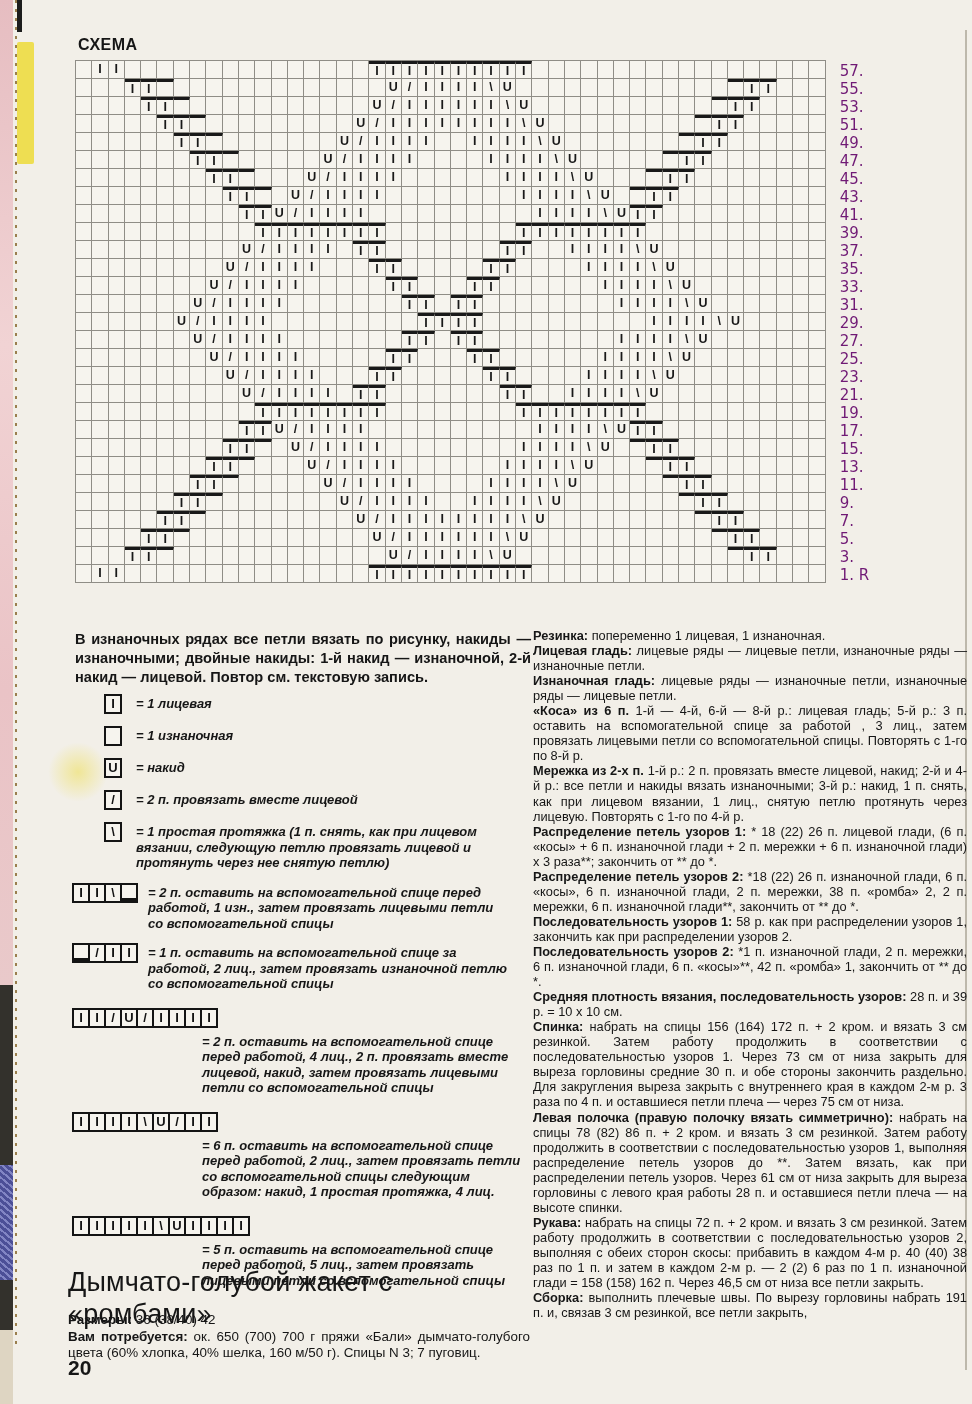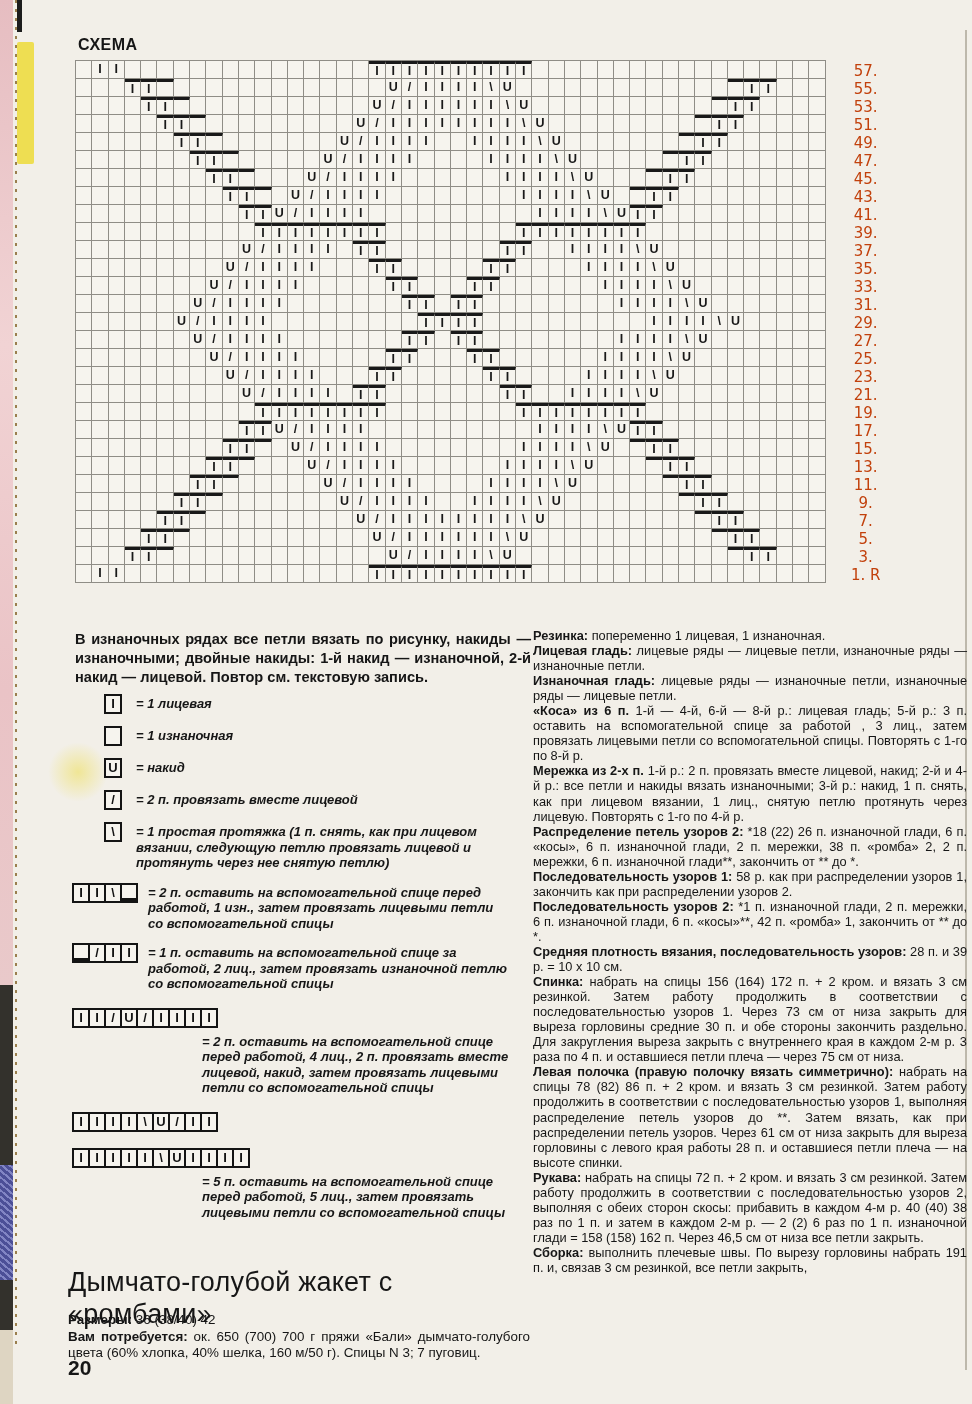--- a/index.html
+++ b/index.html
@@ -29,21 +29,21 @@
   
   .schema-title{position:absolute;left:78px;top:36px;font:700 16px/18px "Liberation Sans",sans-serif;letter-spacing:.5px;}
   .chart-wrap{position:absolute;left:75px;top:60px;}
   .chart-grid{display:grid;grid-template-columns:repeat(46,16.3px);
     border-left:1px solid var(--grid-line);border-top:1px solid var(--grid-line);background:#f6f4ee;float:left;}
   .c{width:16.3px;height:18px;box-sizing:border-box;border-right:1px solid var(--grid-line);
     border-bottom:1px solid var(--grid-line);font:700 12.5px/17px "Liberation Sans",sans-serif;
     text-align:center;color:#191919;overflow:hidden;}
   .c.tb{border-top:3px solid #191919;line-height:14px;}
   .row-labels{float:left;margin-left:14px;padding-top:2px;}
-  .rl{height:18px;width:52px;font:400 15px/18px "DejaVu Sans",sans-serif;color:#c2410c;text-align:center;white-space:pre;}
+  .rl{height:18px;width:52px;font:400 15px/18px "DejaVu Sans",sans-serif;color:#701a75;text-align:left;white-space:pre;}
 
   .chart-note{position:absolute;left:75px;top:594px;width:456px;
     font:700 14.6px/19px "Liberation Sans",sans-serif;text-align:justify;margin-top:36px;}
 
   
   .legend{position:absolute;left:72px;top:694px;width:460px;}
   .li{margin:0 0 12px 0;}
   .li .sym{display:inline-flex;vertical-align:top;}
   .lc{width:18px;height:20px;box-sizing:border-box;border:2px solid #141414;margin-left:-2px;
     font:700 13px/16px "Liberation Sans",sans-serif;text-align:center;background:#f6f4ee;color:#141414;}
@@ -1523,21 +1523,21 @@
       <div class="li lg"><div class="sym">
           <div class="lc">I</div>
           <div class="lc">I</div>
           <div class="lc">I</div>
           <div class="lc">I</div>
           <div class="lc">\</div>
           <div class="lc">U</div>
           <div class="lc">/</div>
           <div class="lc">I</div>
           <div class="lc">I</div>
-        </div></div>
+        </div><div class="txt">= 6 п. оставить на вспомогательной спице перед работой, 2 лиц., затем провязать петли со вспомогательной спицы следующим образом: накид, 1 простая протяжка, 4 лиц.</div></div>
       <div class="li lg"><div class="sym">
           <div class="lc">I</div>
           <div class="lc">I</div>
           <div class="lc">I</div>
           <div class="lc">I</div>
           <div class="lc">I</div>
           <div class="lc">\</div>
           <div class="lc">U</div>
           <div class="lc">I</div>
           <div class="lc">I</div>
@@ -1545,20 +1545,21 @@
           <div class="lc">I</div>
         </div><div class="txt">= 5 п. оставить на вспомогательной спице перед работой, 5 лиц., затем провязать лицевыми петли со вспомогательной спицы</div></div>
     </div>
 
   <div class="instructions">
       <p><b>Резинка: </b>попеременно 1 лицевая, 1 изнаночная.</p>
       <p><b>Лицевая гладь: </b>лицевые ряды — лицевые петли, изнаночные ряды — изнаночные петли.</p>
       <p><b>Изнаночная гладь: </b>лицевые ряды — изнаночные петли, изнаночные ряды — лицевые петли.</p>
       <p><b>«Коса» из 6 п. </b>1-й — 4-й, 6-й — 8-й р.: лицевая гладь; 5-й р.: 3 п. оставить на вспомогательной спице за работой , 3 лиц., затем провязать лицевыми петли со вспомогательной спицы. Повторять с 1-го по 8-й р.</p>
       <p><b>Мережка из 2-х п. </b>1-й р.: 2 п. провязать вместе лицевой, накид; 2-й и 4-й р.: все петли и накиды вязать изнаночными; 3-й р.: накид, 1 п. снять, как при лицевом вязании, 1 лиц., снятую петлю протянуть через лицевую. Повторять с 1-го по 4-й р.</p>
+      <p><b>Распределение петель узоров 1: </b>* 18 (22) 26 п. лицевой глади, (6 п. «косы» + 6 п. изнаночной глади + 2 п. мережки + 6 п. изнаночной глади) х 3 раза**; закончить от ** до *.</p>
       <p><b>Распределение петель узоров 2: </b>*18 (22) 26 п. изнаночной глади, 6 п. «косы», 6 п. изнаночной глади, 2 п. мережки, 38 п. «ромба» 2, 2 п. мережки, 6 п. изнаночной глади**, закончить от ** до *.</p>
       <p><b>Последовательность узоров 1: </b>58 р. как при распределении узоров 1, закончить как при распределении узоров 2.</p>
       <p><b>Последовательность узоров 2: </b>*1 п. изнаночной глади, 2 п. мережки, 6 п. изнаночной глади, 6 п. «косы»**, 42 п. «ромба» 1, закончить от ** до *.</p>
       <p><b>Средняя плотность вязания, последовательность узоров: </b>28 п. и 39 р. = 10 х 10 см.</p>
       <p><b>Спинка: </b>набрать на спицы 156 (164) 172 п. + 2 кром. и вязать 3 см резинкой. Затем работу продолжить в соответствии с последовательностью узоров 1. Через 73 см от низа закрыть для выреза горловины средние 30 п. и обе стороны закончить раздельно. Для закругления выреза закрыть с внутреннего края в каждом 2-м р. 3 раза по 4 п. и оставшиеся петли плеча — через 75 см от низа.</p>
       <p><b>Левая полочка (правую полочку вязать симметрично): </b>набрать на спицы 78 (82) 86 п. + 2 кром. и вязать 3 см резинкой. Затем работу продолжить в соответствии с последовательностью узоров 1, выполняя распределение петель узоров до **. Затем вязать, как при распределении петель узоров. Через 61 см от низа закрыть для выреза горловины с левого края работы 28 п. и оставшиеся петли плеча — на высоте спинки.</p>
       <p><b>Рукава: </b>набрать на спицы 72 п. + 2 кром. и вязать 3 см резинкой. Затем работу продолжить в соответствии с последовательностью узоров 2, выполняя с обеих сторон скосы: прибавить в каждом 4-м р. 40 (40) 38 раз по 1 п. и затем в каждом 2-м р. — 2 (2) 6 раз по 1 п. изнаночной глади = 158 (158) 162 п. Через 46,5 см от низа все петли закрыть.</p>
       <p><b>Сборка: </b>выполнить плечевые швы. По вырезу горловины набрать 191 п. и, связав 3 см резинкой, все петли закрыть,</p>
     </div>
 

